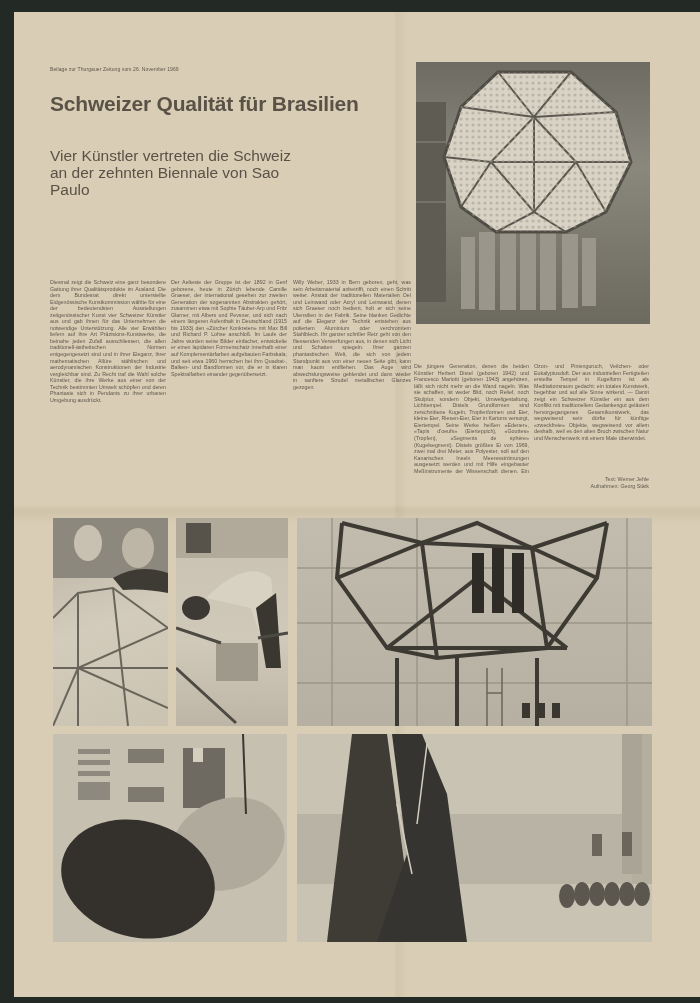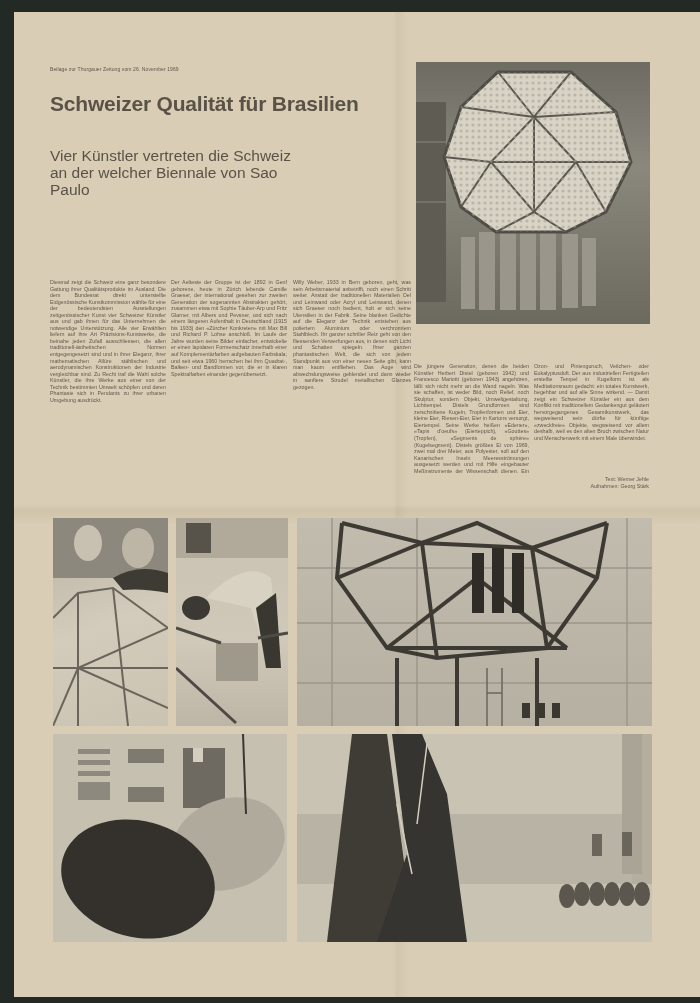--- a/index.html
+++ b/index.html
@@ -27,21 +27,21 @@
   .ph-e{left:283px;top:722px;width:355px;height:208px;background:#c9c3b4;}
   svg{display:block;}
 </style>
 </head>
 <body>
 
 <div class="sheet">
 
   <div class="kicker">Beilage zur Thurgauer Zeitung vom 26. November 1969</div>
   <div class="title">Schweizer Qualität für Brasilien</div>
-  <div class="subtitle">Vier Künstler vertreten die Schweiz an der welcher Biennale von Sao Paulo</div>
+  <div class="subtitle">Vier Künstler vertreten die Schweiz an der zehnten Biennale von Sao Paulo</div>
 
   <div class="photo ph-top">
     <svg width="234" height="262" viewBox="0 0 234 262">
       <rect x="0" y="40" width="30" height="200" fill="#5f5c54"></rect>
       <line x1="0" y1="80" x2="30" y2="80" stroke="#8b887e" stroke-width="1"></line>
       <line x1="0" y1="140" x2="30" y2="140" stroke="#8b887e" stroke-width="1"></line>
       <g fill="#9a968b">
         <rect x="45" y="175" width="14" height="72"></rect>
           <rect x="63" y="170" width="16" height="78"></rect>
         <rect x="84" y="168" width="16" height="80"></rect>

